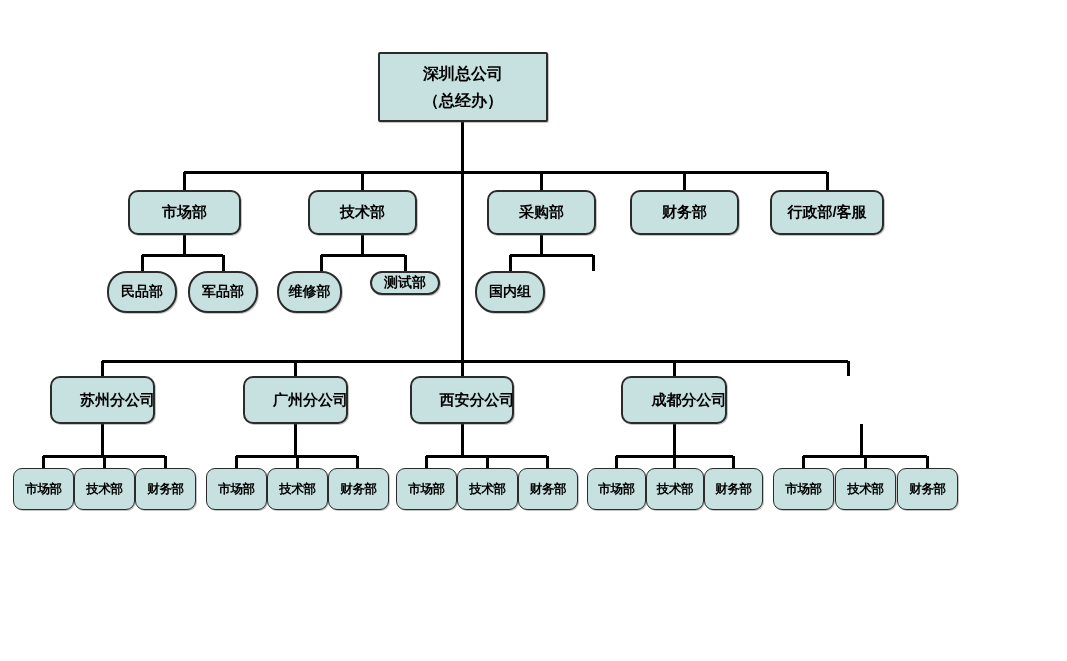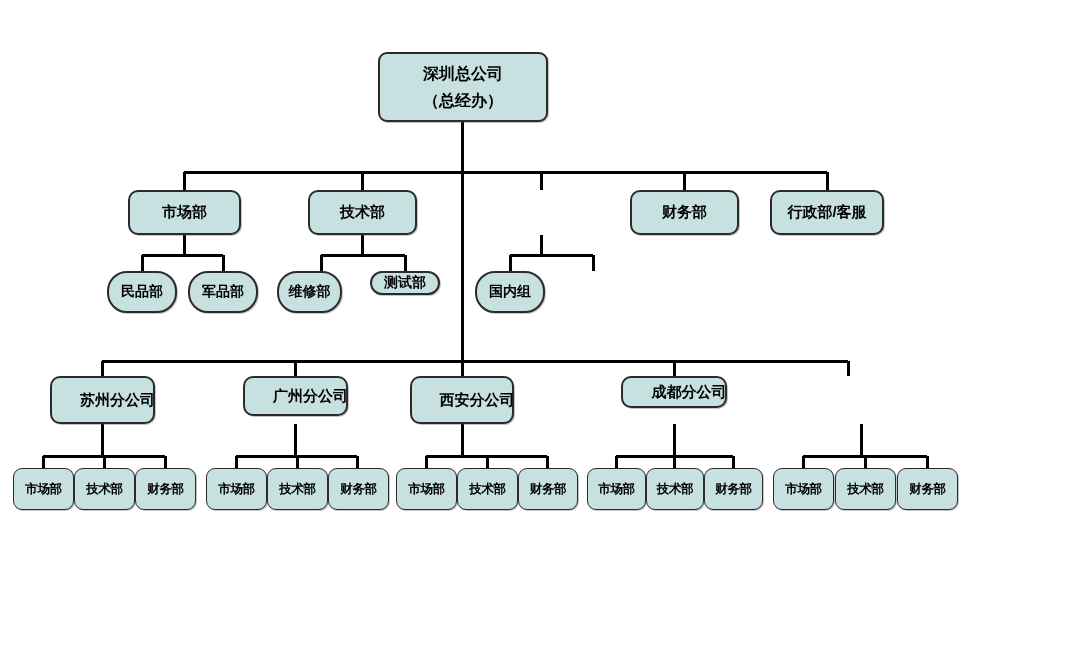--- a/index.html
+++ b/index.html
@@ -27,21 +27,21 @@
     display: flex;
     align-items: center;
     justify-content: center;
     text-align: center;
     font-weight: 700;
     color: #000000;
     white-space: nowrap;
     box-shadow: 1px 1px 0 rgba(90,90,90,0.35);
   }
   .lvl-root {
-    border-radius: 9px;
+    border-radius: 2px;
     font-size: 16px;
     flex-direction: column;
     line-height: 27px;
   }
   .lvl-dept  { font-size: 15px; }
   .lvl-sub   { font-size: 14px; border-radius: 20px; }
   .lvl-branch{ font-size: 15px; padding-left: 30px; }
   .lvl-leaf  { font-size: 12.5px; border-radius: 9px; border-width: 1.5px; letter-spacing: -0.3px; }
 </style>
 </head>
@@ -67,33 +67,34 @@
     "></path>
   </svg>
 
   <div class="node lvl-root" style="left:378px;top:52px;width:170px;height:70px">
     <div>深圳总公司</div>
     <div>（总经办）</div>
   </div>
 
   <div class="node lvl-dept" style="left:128px;top:190px;width:113px;height:45px">市场部</div>
   <div class="node lvl-dept" style="left:308px;top:190px;width:109px;height:45px">技术部</div>
+  <div class="node lvl-dept" style="left:487px;top:190px;width:109px;height:45px">采购部</div>
   <div class="node lvl-dept" style="left:630px;top:190px;width:109px;height:45px">财务部</div>
   <div class="node lvl-dept" style="left:770px;top:190px;width:114px;height:45px">行政部/客服</div>
 
   <div class="node lvl-sub" style="left:107px;top:271px;width:70px;height:42px">民品部</div>
   <div class="node lvl-sub" style="left:188px;top:271px;width:70px;height:42px">军品部</div>
   <div class="node lvl-sub" style="left:277px;top:271px;width:65px;height:42px">维修部</div>
   <div class="node lvl-sub" style="left:370px;top:271px;width:70px;height:24px">测试部</div>
   <div class="node lvl-sub" style="left:475px;top:271px;width:70px;height:42px">国内组</div>
 
   <div class="node lvl-branch" style="left:50px;top:376px;width:105px;height:48px">苏州分公司</div>
-  <div class="node lvl-branch" style="left:243px;top:376px;width:105px;height:40px">广州分公司</div>
+  <div class="node lvl-branch" style="left:243px;top:376px;width:105px;height:48px">广州分公司</div>
   <div class="node lvl-branch" style="left:410px;top:376px;width:104px;height:48px">西安分公司</div>
-  <div class="node lvl-branch" style="left:621px;top:376px;width:106px;height:32px">成都分公司</div>
+  <div class="node lvl-branch" style="left:621px;top:376px;width:106px;height:48px">成都分公司</div>
 
   <div class="node lvl-leaf" style="left:13px;top:468px;width:61px;height:42px">市场部</div>
   <div class="node lvl-leaf" style="left:74px;top:468px;width:61px;height:42px">技术部</div>
   <div class="node lvl-leaf" style="left:135px;top:468px;width:61px;height:42px">财务部</div>
 
   <div class="node lvl-leaf" style="left:206px;top:468px;width:61px;height:42px">市场部</div>
   <div class="node lvl-leaf" style="left:267px;top:468px;width:61px;height:42px">技术部</div>
   <div class="node lvl-leaf" style="left:328px;top:468px;width:61px;height:42px">财务部</div>
 
   <div class="node lvl-leaf" style="left:396px;top:468px;width:61px;height:42px">市场部</div>

